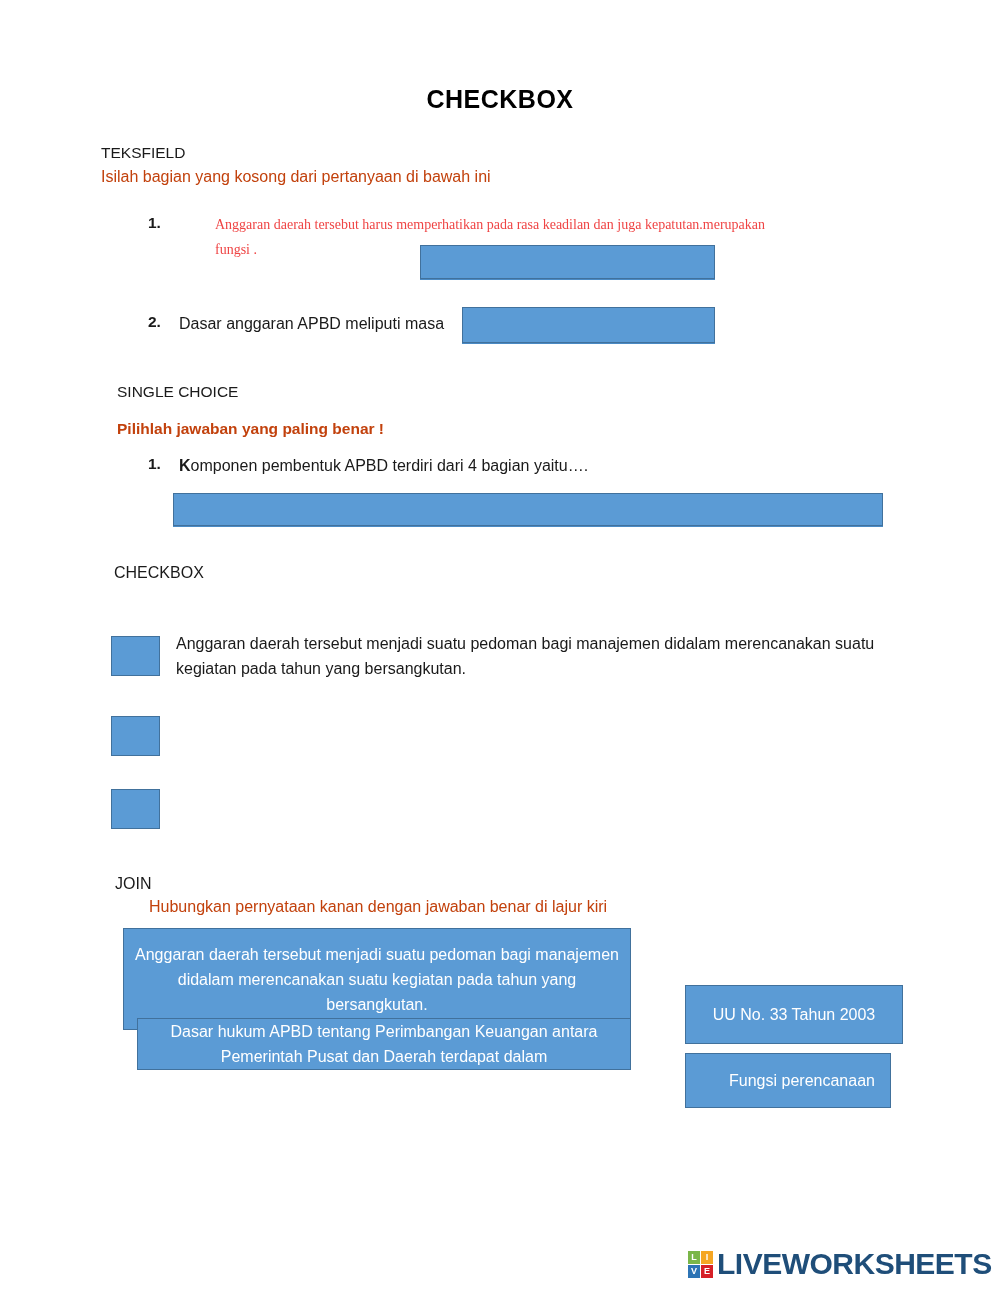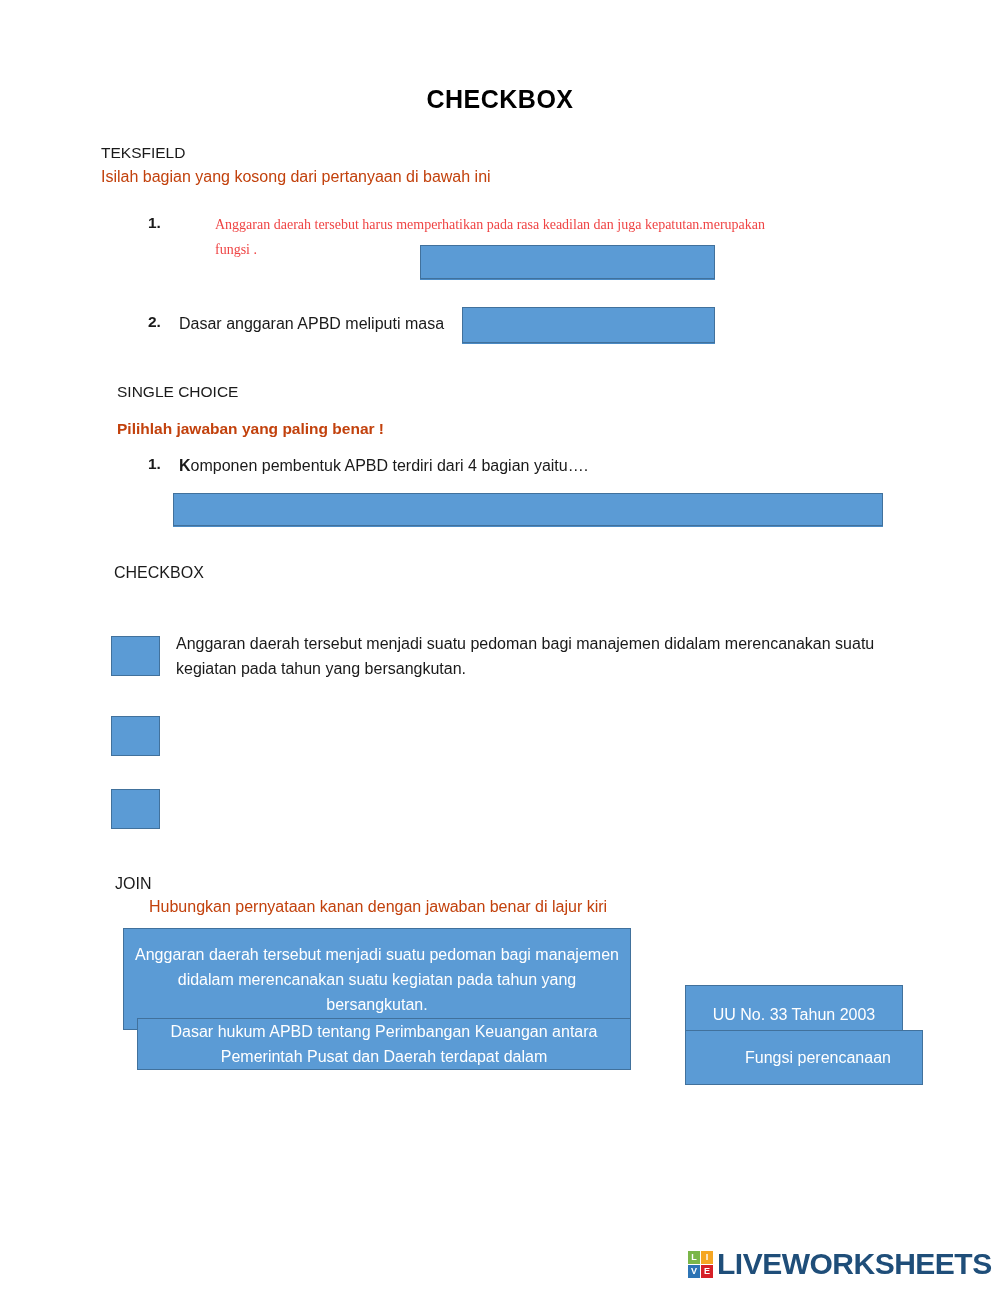--- a/index.html
+++ b/index.html
@@ -198,21 +198,21 @@
 
   <div class="sect-label plain" style="left:115px; top:875px;">JOIN</div>
   <div class="sect-sub" style="left:115px; top:898px;margin-left:34px;">Hubungkan pernyataan kanan dengan jawaban benar di lajur kiri</div>
 
   <div class="join-card" style="left:123px; top:928px; width:508px; height:102px;">Anggaran daerah tersebut menjadi suatu pedoman bagi manajemen didalam merencanakan suatu kegiatan pada tahun yang bersangkutan.</div>
 
   <div class="join-card" style="left:685px; top:948px; width:218px; height:59px;margin-top:37px;">UU No. 33 Tahun 2003</div>
 
   <div class="join-card" style="left:137px; top:1018px; width:494px; height:52px;">Dasar hukum APBD tentang Perimbangan Keuangan antara Pemerintah Pusat dan Daerah terdapat dalam</div>
 
-  <div class="join-card" style="left:685px; top:1030px; width:238px; height:55px;padding-left:38px;">Fungsi perencanaan</div>
+  <div class="join-card" style="left:685px; top:1053px; width:206px; height:55px;padding-left:38px;">Fungsi perencanaan</div>
 
   <div class="footer-logo">
     <div class="logo-grid">
       <div class="logo-cell c-l">L</div>
       <div class="logo-cell c-i">I</div>
       <div class="logo-cell c-v">V</div>
       <div class="logo-cell c-e">E</div>
     </div>
     <div class="logo-word">LIVEWORKSHEETS</div>
   </div>

